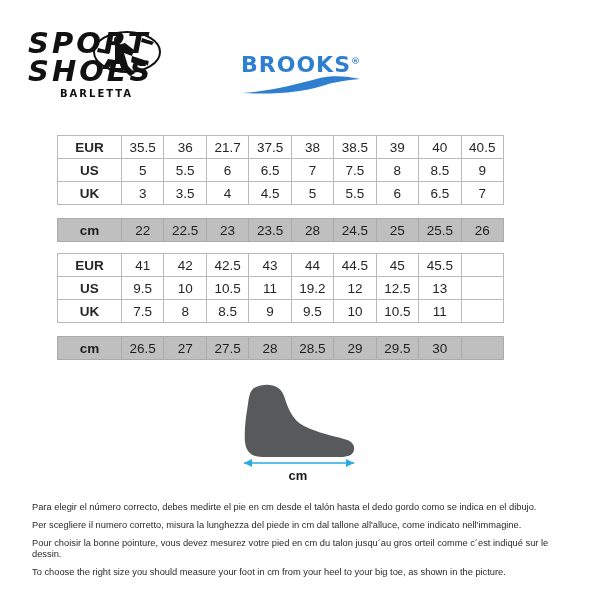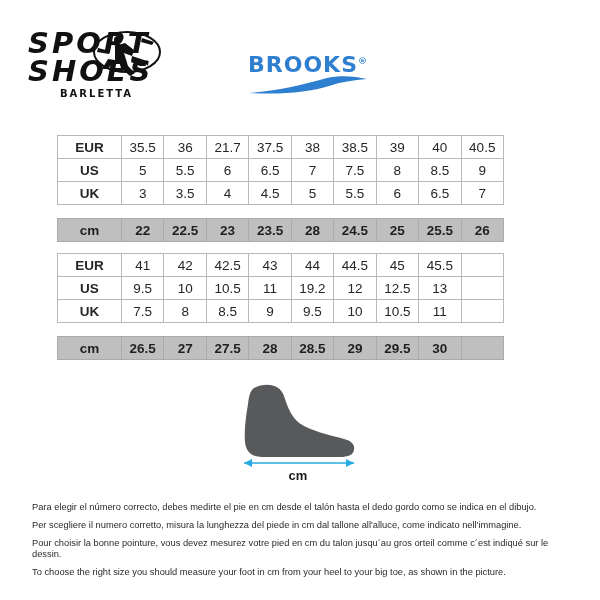--- a/index.html
+++ b/index.html
@@ -58,21 +58,21 @@
   .ss-mark {
     position: absolute;
     left: 62px;
     top: 0px;
     width: 78px;
     height: 58px;
   }
 
   .brooks-logo {
     position: absolute;
-    left: 243px;
+    left: 236px;
     top: 50px;
     width: 130px;
     height: 48px;
     text-align: center;
   }
   .brooks-word {
     font-family: "DejaVu Sans", sans-serif;
     font-weight: bold;
     font-size: 22px;
     letter-spacing: 1px;
@@ -110,21 +110,21 @@
   #table-block-2 { top: 218px; }
   #table-block-3 { top: 253px; }
   #table-block-4 { top: 336px; }
 
   .cm-table td {
     background: #bfbfbf;
     border: 1px solid #aaaaaa;
     font-weight: bold;
     color: #1f1f1f;
   }
-  .cm-table td.val { font-weight: bold; }
+  .cm-table td.val { font-weight: normal; }
 
   
   .foot-wrap {
     position: absolute;
     left: 218px;
     top: 382px;
     width: 160px;
     height: 100px;
   }
   .foot-svg { display: block; }

